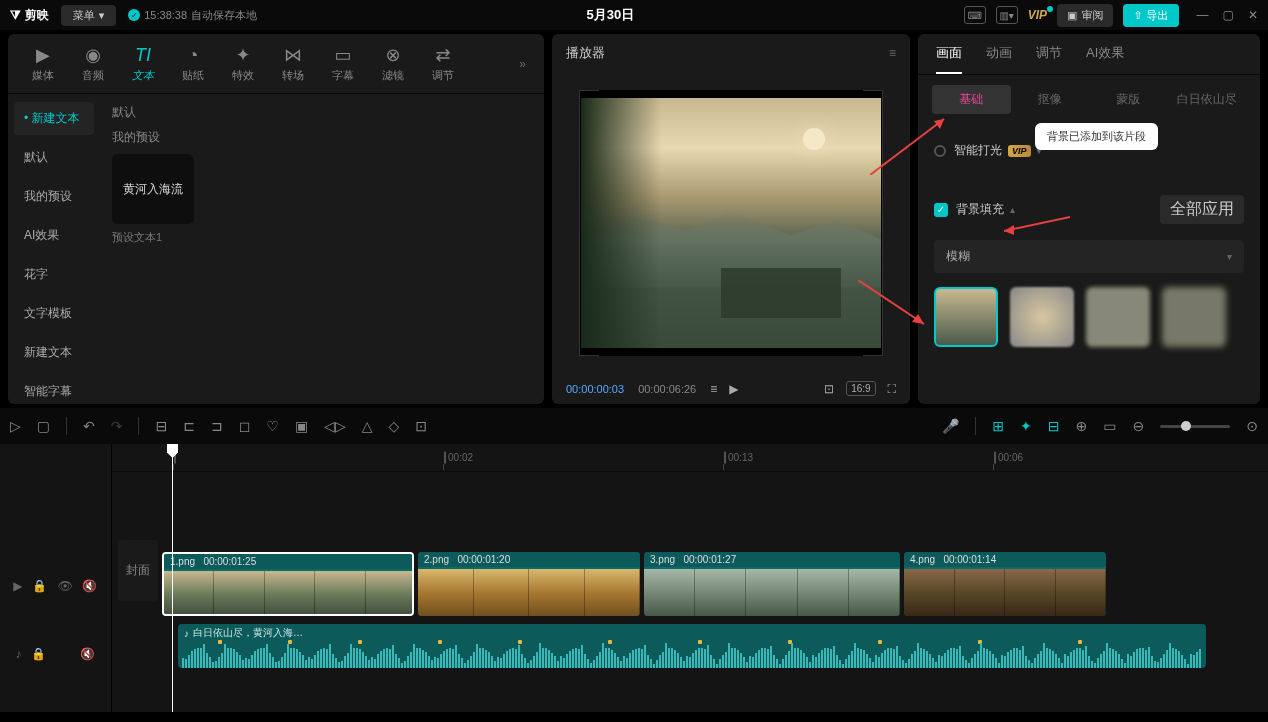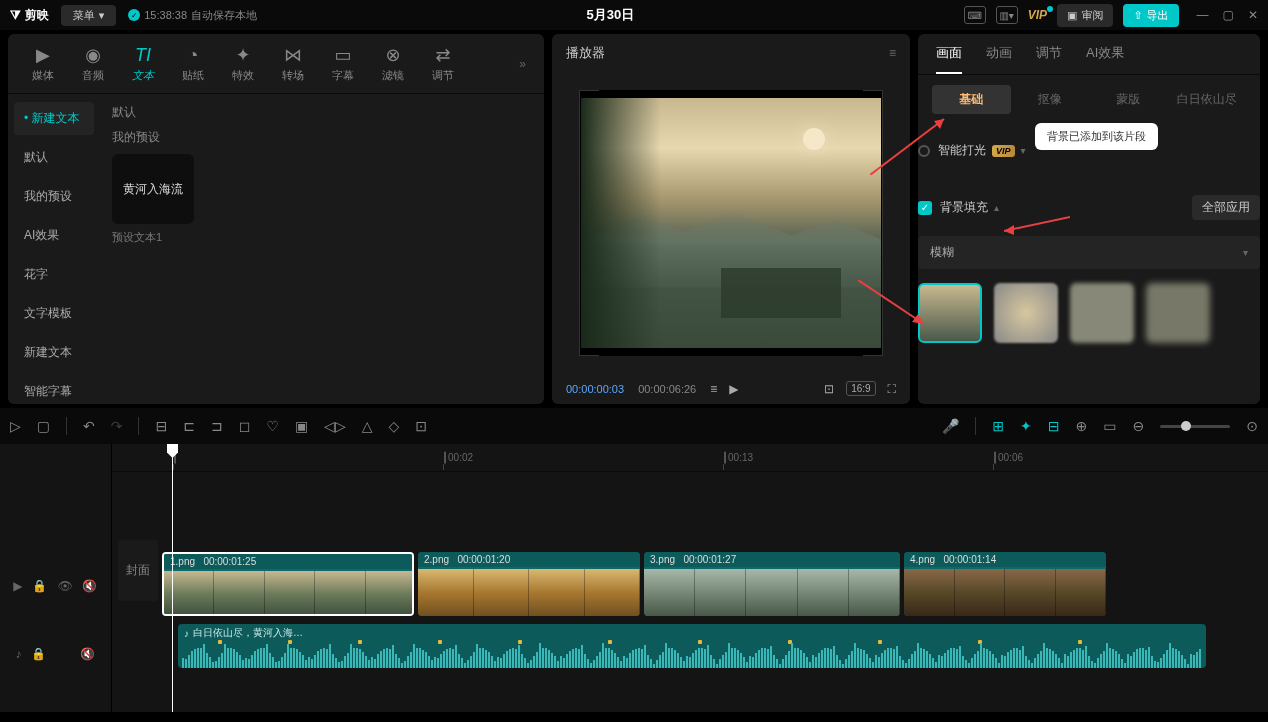--- a/index.html
+++ b/index.html
@@ -56,30 +56,30 @@
 .pc-btns span { cursor: pointer; }
 .pc-right { margin-left: auto; display: flex; gap: 12px; align-items: center; color: #aaa; }
 .aspect-btn { border: 1px solid #555; padding: 1px 4px; border-radius: 3px; font-size: 10px; }
 
 .right-panel { flex: 1; background: #1a1a1a; border-radius: 6px; display: flex; flex-direction: column; }
 .rp-tabs { display: flex; gap: 24px; padding: 10px 18px 0; border-bottom: 1px solid #0a0a0a; }
 .rp-tab { padding-bottom: 10px; color: #888; cursor: pointer; font-size: 13px; }
 .rp-tab.active { color: #fff; border-bottom: 2px solid #fff; }
 .rp-subtabs { display: flex; padding: 10px 14px; gap: 0; }
 .rp-subtab { flex: 1; text-align: center; padding: 6px 0; color: #666; cursor: pointer; font-size: 12px; border-radius: 4px; }
-.rp-subtab.active { background: #333; color: #fdba74; font-weight: bold; }
+.rp-subtab.active { background: #333; color: #ec4899; }
 .tooltip-bubble { position: absolute; background: #fff; color: #333; padding: 6px 12px; border-radius: 6px; font-size: 11px; top: 123px; left: 1035px; }
-.rp-content { padding: 10px 0; }
+.rp-content { padding: 10px 16px; }
 .rp-row { display: flex; align-items: center; padding: 8px 0; }
 .rp-row-label { color: #ccc; font-size: 12px; }
 .toggle-off { width: 12px; height: 12px; border-radius: 50%; border: 2px solid #555; margin-right: 8px; }
 .vip-tag { background: linear-gradient(90deg, #d4a84b, #b8883b); color: #000; font-size: 9px; padding: 1px 4px; border-radius: 3px; margin-left: 6px; font-weight: bold; font-style: italic; }
 .chev { margin-left: 6px; color: #666; font-size: 10px; }
 .checkbox-on { width: 14px; height: 14px; background: #00c8c8; border-radius: 3px; margin-right: 8px; display: flex; align-items: center; justify-content: center; color: #fff; font-size: 10px; }
-.apply-all { margin-left: auto; background: #2a2a2a; padding: 4px 10px; border-radius: 4px; color: #ccc; cursor: pointer; font-size: 12px; }
+.apply-all { margin-left: auto; background: #2a2a2a; padding: 4px 10px; border-radius: 4px; color: #ccc; cursor: pointer; font-size: 16px; }
 .select-blur { background: #242424; padding: 8px 12px; border-radius: 4px; display: flex; align-items: center; color: #aaa; margin: 8px 0; }
 .select-blur .chev { margin-left: auto; }
 .blur-presets { display: flex; gap: 12px; padding: 6px 0; }
 .blur-preset { width: 64px; height: 60px; border-radius: 6px; cursor: pointer; }
 .blur-preset.selected { border: 2px solid #00c8c8; }
 .bp1 { background: linear-gradient(180deg, #c8b890, #4a5a4a); }
 .bp2 { background: radial-gradient(circle, #d8c8a0, #888); filter: blur(1px); }
 .bp3 { background: #888878; filter: blur(2px); }
 .bp4 { background: #787868; filter: blur(3px); }
 

